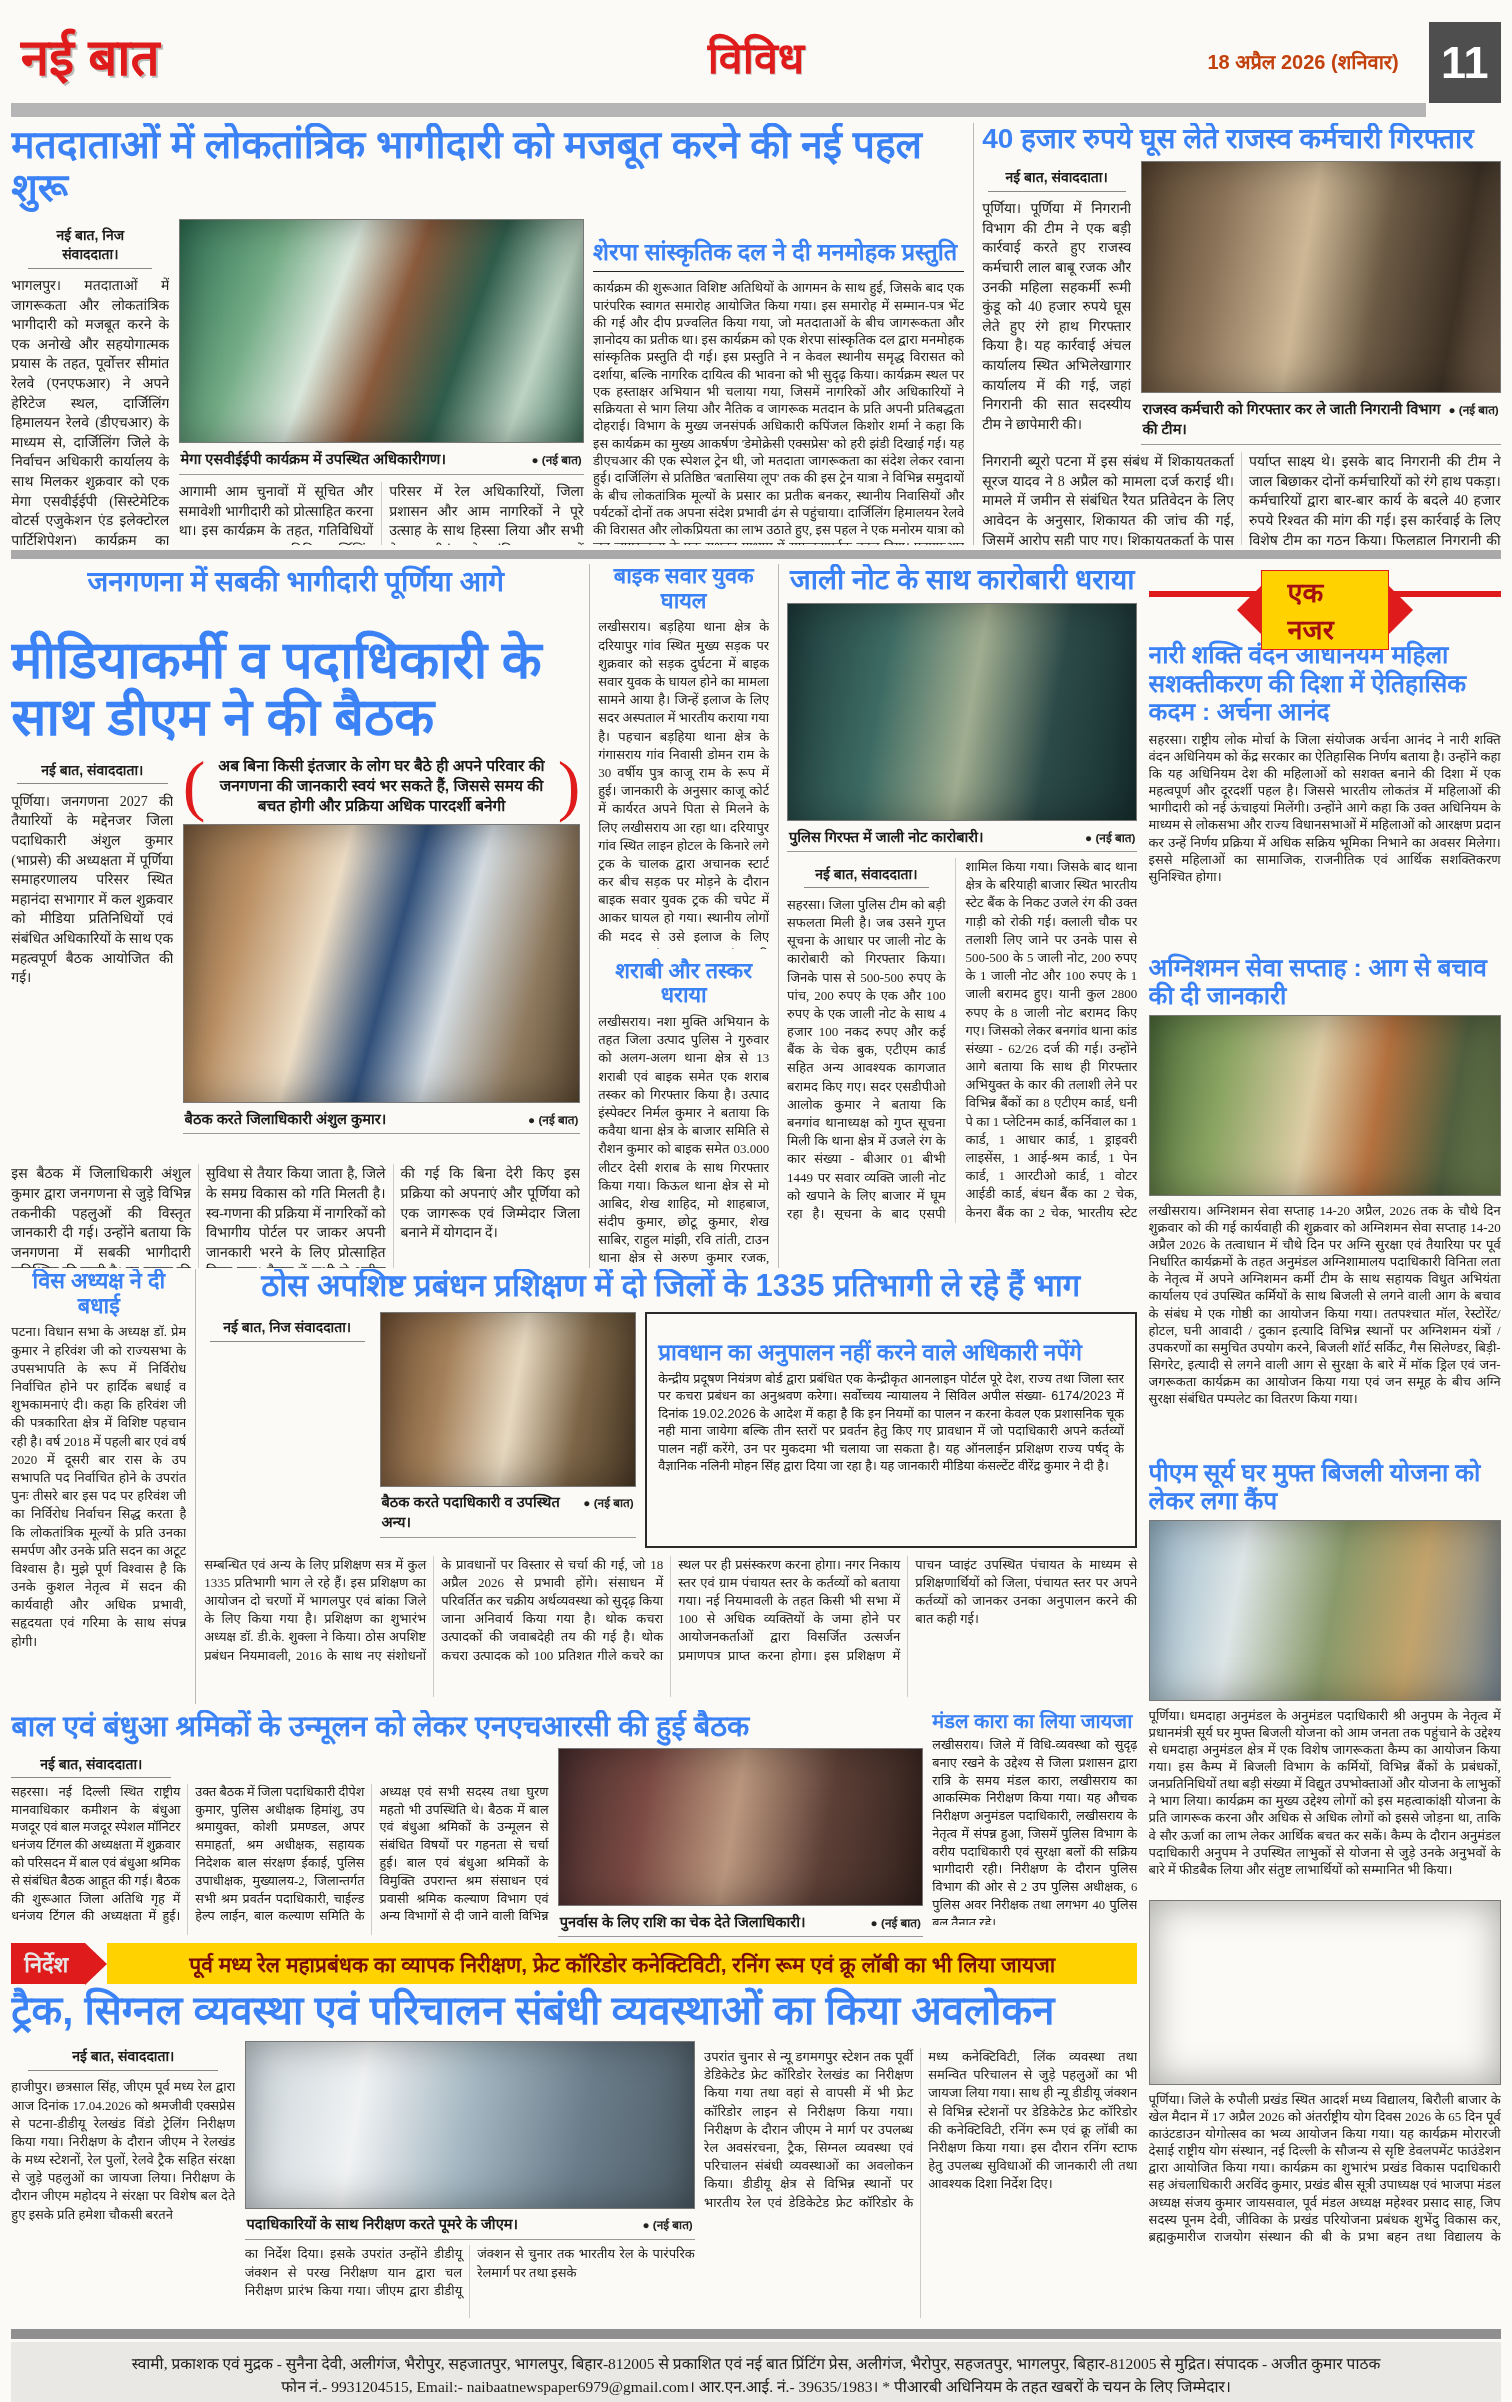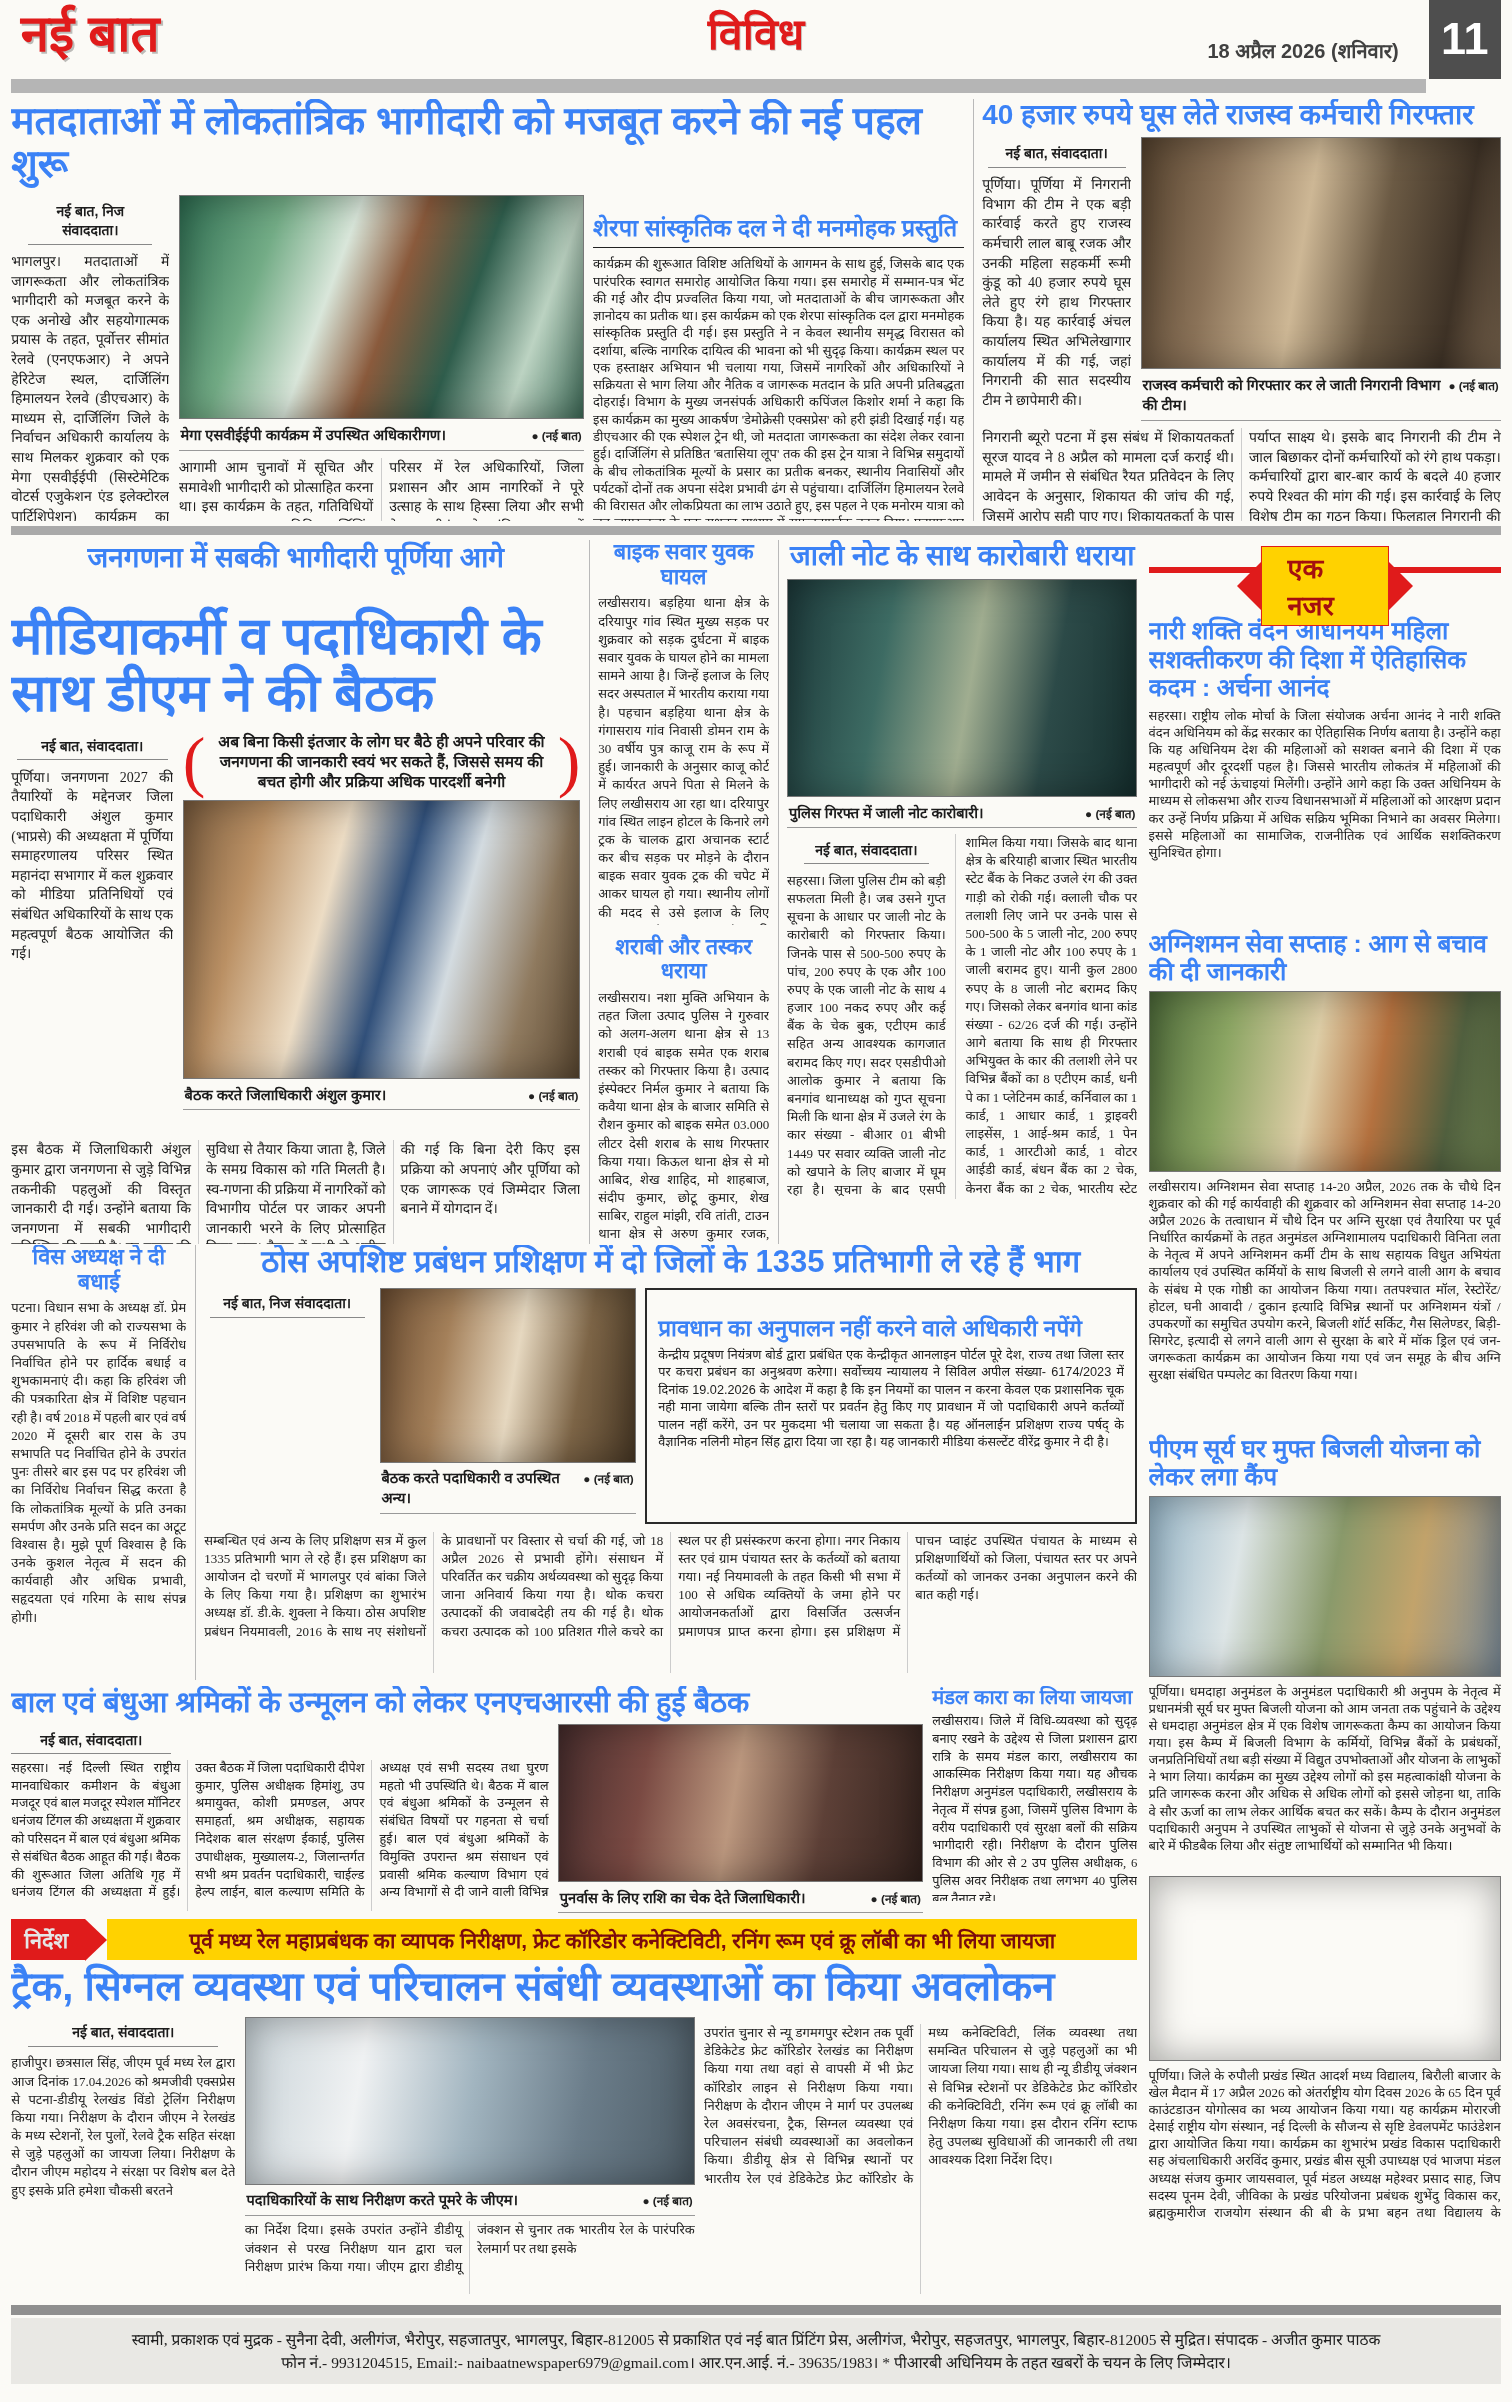--- a/index.html
+++ b/index.html
@@ -9,26 +9,26 @@
   .body-txt{font-size:14px;line-height:1.4;text-align:justify;overflow:hidden;}
   .byline{font-family:"Liberation Sans", sans-serif;font-weight:bold;font-size:14px;text-align:center;
           padding:5.6px 0 4.7px 0;border-bottom:0.9px solid #888;margin:0 17px 7.5px 17px;}
   .photo{width:100%;border:0.9px solid #777;box-sizing:border-box;box-shadow:inset 0 0 38px rgba(0,0,0,.35);}
   .cap{display:flex;justify-content:space-between;align-items:baseline;font-family:"Liberation Sans", sans-serif;
        font-weight:bold;font-size:14.6px;padding:4.7px 1.9px 5.6px 1.9px;border-bottom:0.9px solid #999;}
   .cap .credit{font-size:11.8px;white-space:nowrap;margin-left:7.5px;color:#222;}
   .vdiv{width:0.9px;background:#b9b9b9;align-self:stretch;margin:0 8.5px;}
   .hrule{height:8.5px;background:#a9a9a9;margin:5.6px 0;}
   
-  .masthead-row{position:relative;height:79px;}
+  .masthead-row{position:relative;height:103px;}
   .masthead{position:absolute;left:9.4px;bottom:13px;font-family:"Liberation Sans",sans-serif;font-weight:bold;
             font-size:51px;color:#e01b1b;text-shadow:1.9px 1.9px 0 rgba(0,0,0,.25);}
   .section-title{position:absolute;left:0;right:0;bottom:17px;text-align:center;font-family:"Liberation Sans",sans-serif;
             font-weight:bold;font-size:43px;color:#e01b1b;text-shadow:0.9px 0.9px 0 rgba(0,0,0,.2);}
-  .edition-date{position:absolute;right:102px;bottom:15px;font-family:"Liberation Sans",sans-serif;font-weight:bold;font-size:20px;color:#404040;}
+  .edition-date{position:absolute;right:102px;bottom:28px;font-family:"Liberation Sans",sans-serif;font-weight:bold;font-size:20px;color:#c2410c;}
   .pageno{position:absolute;right:0;bottom:0;width:72px;height:81px;background:#4e4e4e;color:#fff;
           font-family:"Liberation Sans",sans-serif;font-weight:bold;font-size:45px;display:flex;align-items:center;justify-content:center;}
   .masthead-rule{height:14px;background:#b5b5b5;margin-right:75px;}
   
   .top-band{display:flex;height:422px;overflow:hidden;margin-top:5.6px;}
   .sveep{width:953px;}
   .bribe{flex:1;}
   .sveep-hl{font-size:39px;margin:0 0 9.4px 0;}
   .bribe-hl{font-size:28px;margin:0 0 7.5px 0;}
   .top-row{display:flex;}

